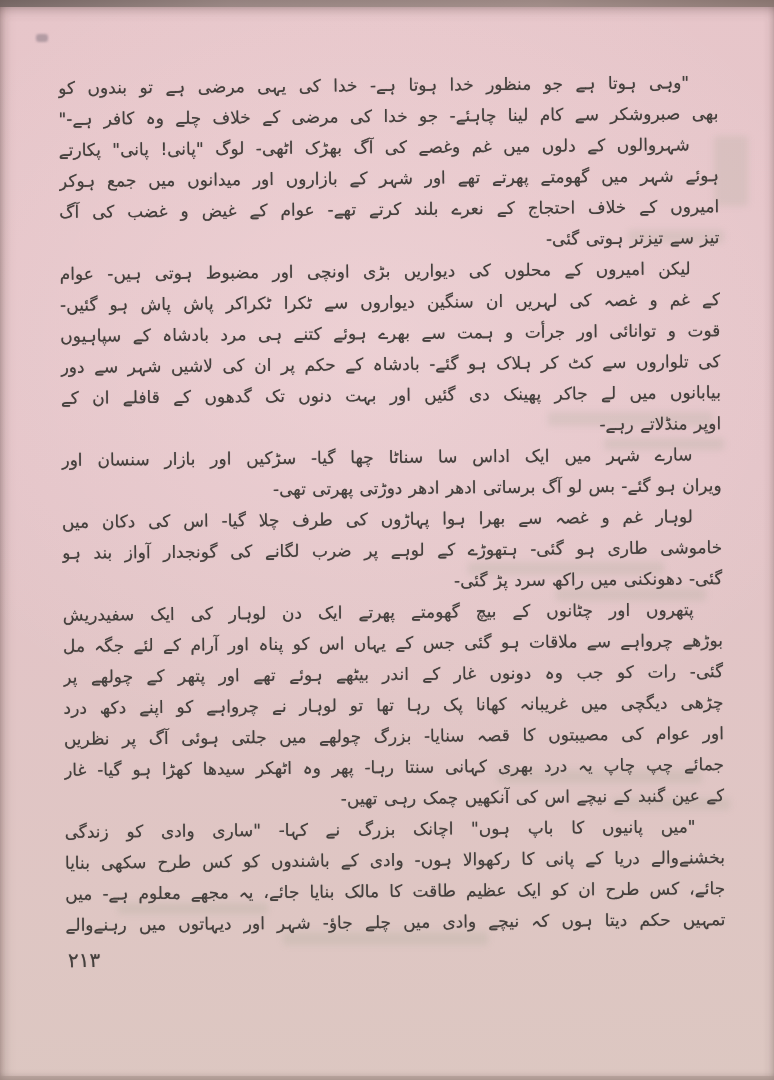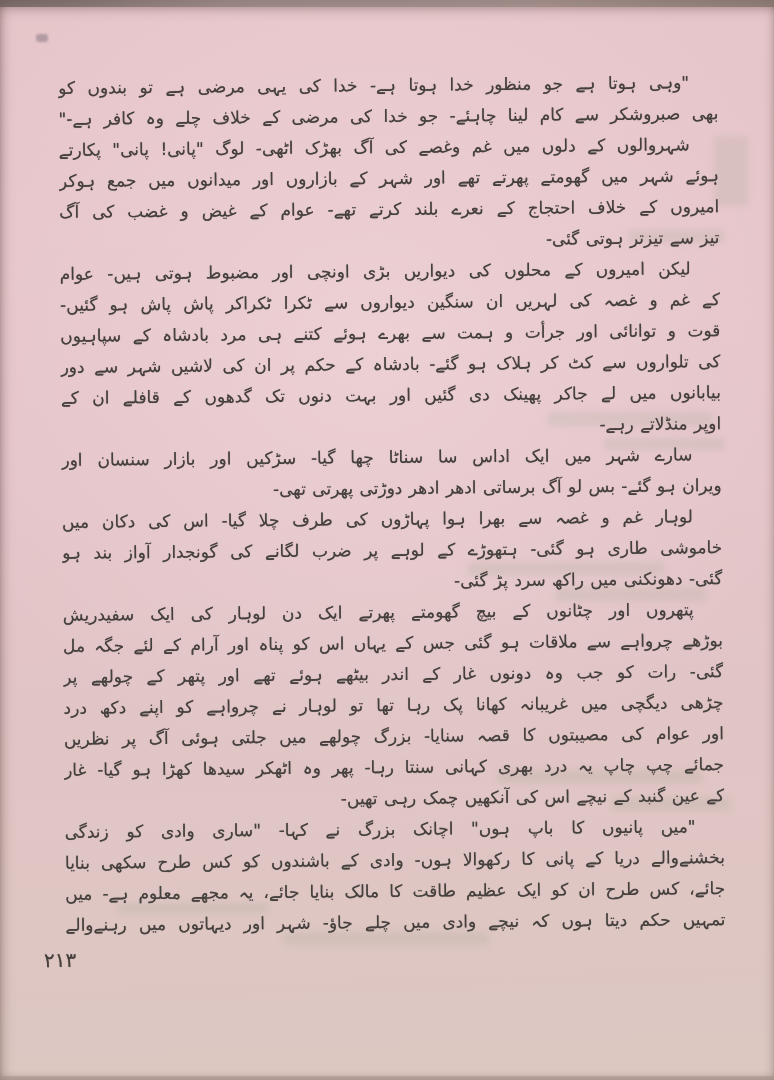--- a/index.html
+++ b/index.html
@@ -43,21 +43,21 @@
   }
   .line {
     height: 31px;
     overflow: hidden;
     text-align: justify;
     text-align-last: justify;
   }
   .line.indent { text-indent: 29px; }
   .line.short  { text-align-last: start; }
   .page-number {
-    position: absolute; left: 44px; top: 948px;
+    position: absolute; left: 68px; top: 948px;
     font-size: 20px; letter-spacing: 2px;
     color: var(--ink, #45403d);
     text-shadow: 0 0 0.7px rgba(69,64,61,0.65);
     transform: rotate(-0.5deg);
   }
   .ghost {
     position: absolute;
     background: rgba(146,158,128,0.16);
     filter: blur(3px);
     border-radius: 3px;

